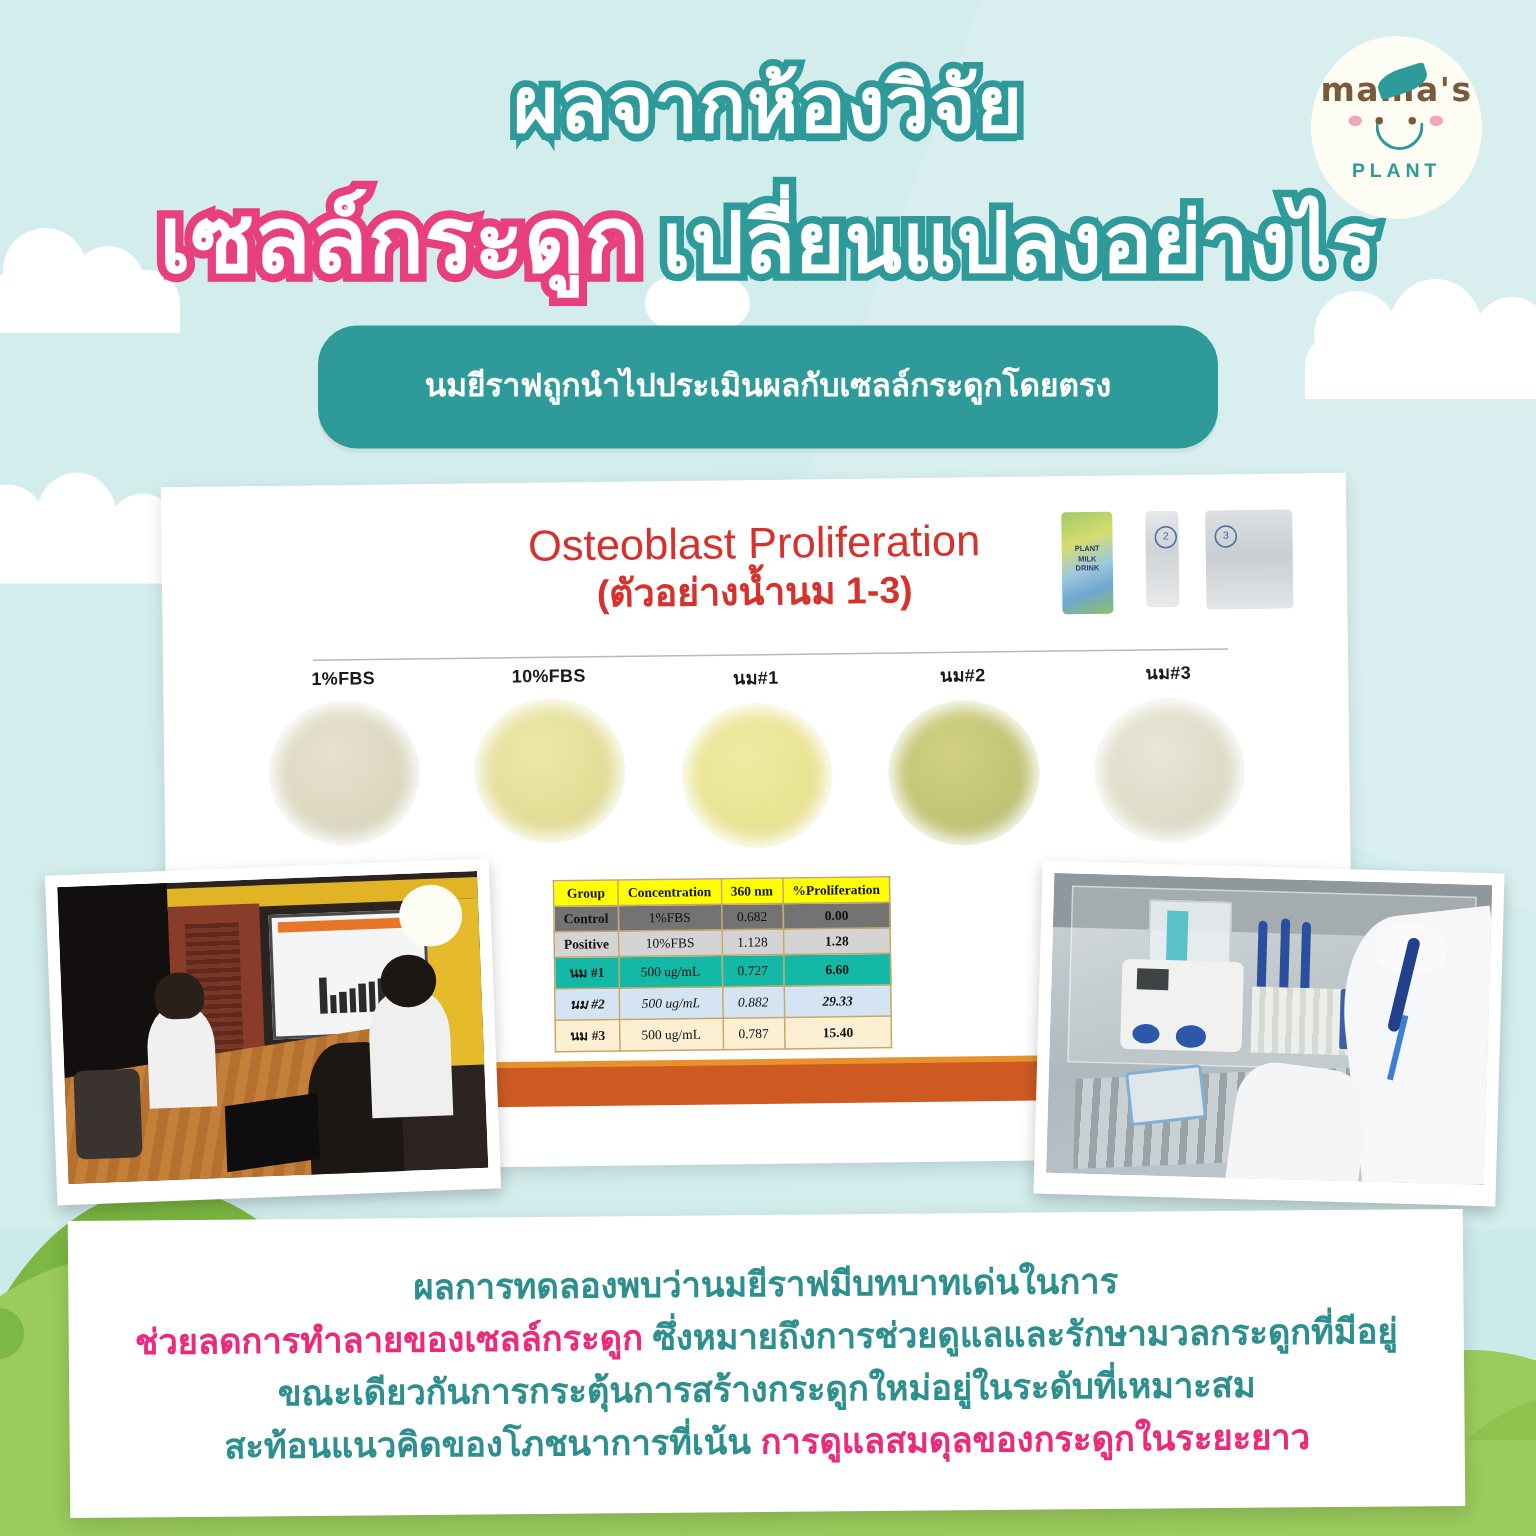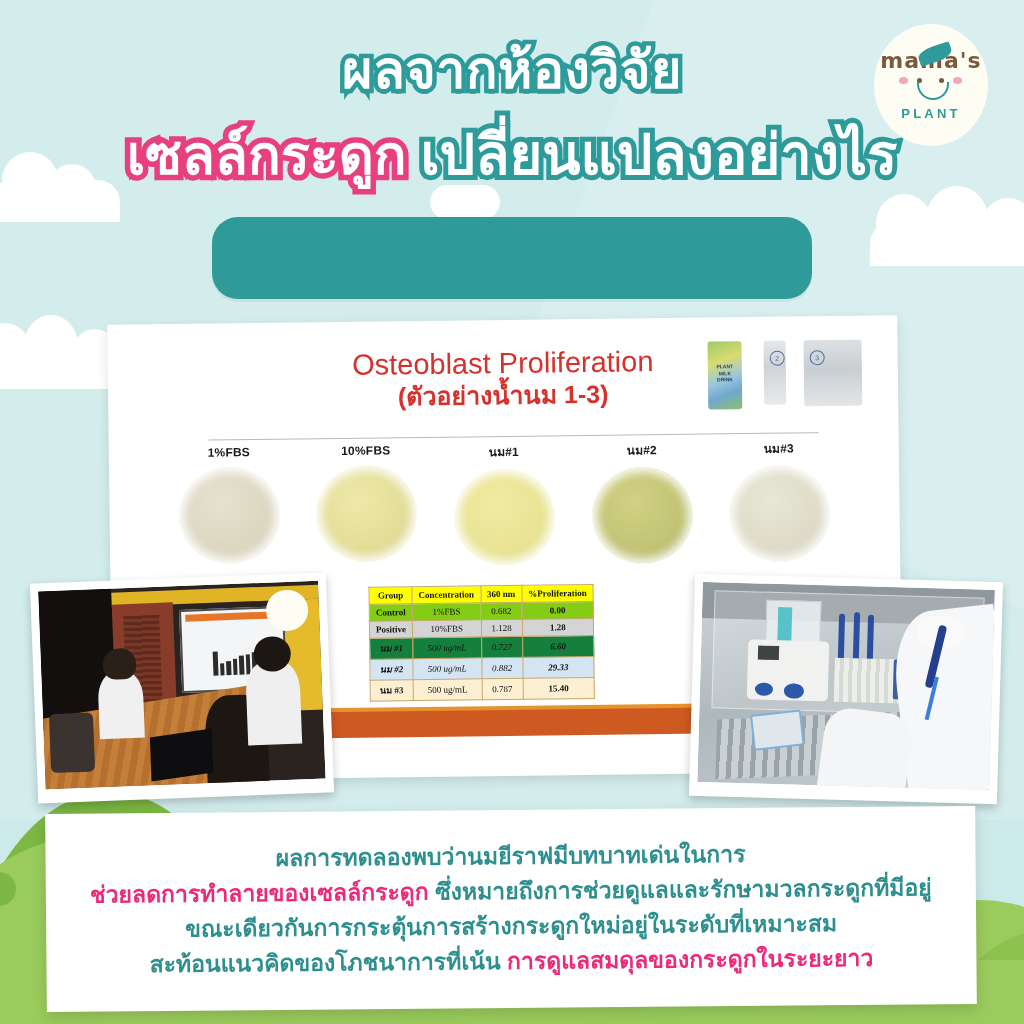--- a/index.html
+++ b/index.html
@@ -26,21 +26,21 @@
   .header{position:absolute;left:0;top:0;width:1024px;height:310px;}
   .title1{
     position:absolute;left:0;top:28px;width:1024px;text-align:center;
     font-size:52px;font-weight:bold;color:#ffffff;letter-spacing:.5px;
     -webkit-text-stroke:9px #2e9a9a;paint-order:stroke fill;
     text-shadow:0 5px 0 #2e9a9a;
   }
   .title2row{position:absolute;left:0;top:110px;width:1024px;text-align:center;
     white-space:nowrap;}
   .t2a{
-    display:inline-block;font-size:54px;font-weight:bold;color:#ffffff;
+    display:inline-block;font-size:62px;font-weight:bold;color:#ffffff;
     -webkit-text-stroke:11px #e8407f;paint-order:stroke fill;
     text-shadow:0 0 0 #e8407f;
     position:relative;
   }
   .t2a::after{content:"";}
   .t2b{
     display:inline-block;font-size:56px;font-weight:bold;color:#ffffff;
     -webkit-text-stroke:10px #2e9a9a;paint-order:stroke fill;
     margin-left:14px;
   }
@@ -101,23 +101,23 @@
   .well{margin:8px auto 0;width:100px;height:96px;border-radius:50%;
      box-shadow:0 0 10px 5px rgba(255,255,255,.9) inset;filter:blur(.4px);}
 
   table.datatab{position:absolute;left:258px;top:265px;border-collapse:collapse;
      font-size:9px;font-family:"Liberation Serif", serif;}
   table.datatab th{background:#ffff00;border:1px solid #c8a86a;font-weight:bold;
      padding:3px 6px;color:#111;text-align:center;font-size:9px;}
   table.datatab td{border:1px solid #c8a86a;padding:3px 6px;text-align:center;color:#111;}
   table.datatab td.grp{font-weight:bold;}
   table.datatab td.pct{font-weight:bold;}
-  .r-control td{background:#84cc16;}
+  .r-control td{background:#737373;}
   .r-positive td{background:#d4d4d4;}
-  .r-m1 td{background:#15803d;font-style:italic;}
+  .r-m1 td{background:#14b8a6;}
   .r-m2 td{background:#d4e4f2;font-style:italic;}
   .r-m3 td{background:#fcefd2;}
 
   .orangebar{position:absolute;left:0;top:390px;width:790px;height:26px;background:#ce5a22;}
   .orangebar-top{position:absolute;left:0;top:386px;width:790px;height:5px;background:#e8922d;}
 
   
   .photo{position:absolute;background:#ffffff;padding:8px 8px 14px 8px;
      box-shadow:0 4px 10px rgba(0,0,0,.22);}
   .photo .inner{width:100%;height:100%;overflow:hidden;position:relative;}
@@ -226,20 +226,21 @@
   <div class="hill" style="left:930px;top:930px;width:240px;height:150px;background:#8dc24e;"></div>
   <div style="position:absolute;left:0;top:960px;width:1024px;height:70px;background:#9acb5c;"></div>
   <div class="cloud" style="left:-18px;top:872px;width:34px;height:34px;background:#7cb843;"></div>
 
   <div class="header">
     <div class="title1">ผลจากห้องวิจัย</div>
     <div class="title2row">
       <span class="t2a">เซลล์กระดูก</span><span class="t2b">เปลี่ยนแปลงอย่างไร</span>
     </div>
     <div class="pill">
+      <span>นมยีราฟถูกนำไปประเมินผลกับเซลล์กระดูกโดยตรง</span>
     </div>
   </div>
 
   <div class="logo">
     <div class="word">mama's</div>
     <div class="leaf"></div>
     <div class="face">
       <span class="cheek l"></span>
       <span class="eye l"></span>
       <span class="eye r"></span>

